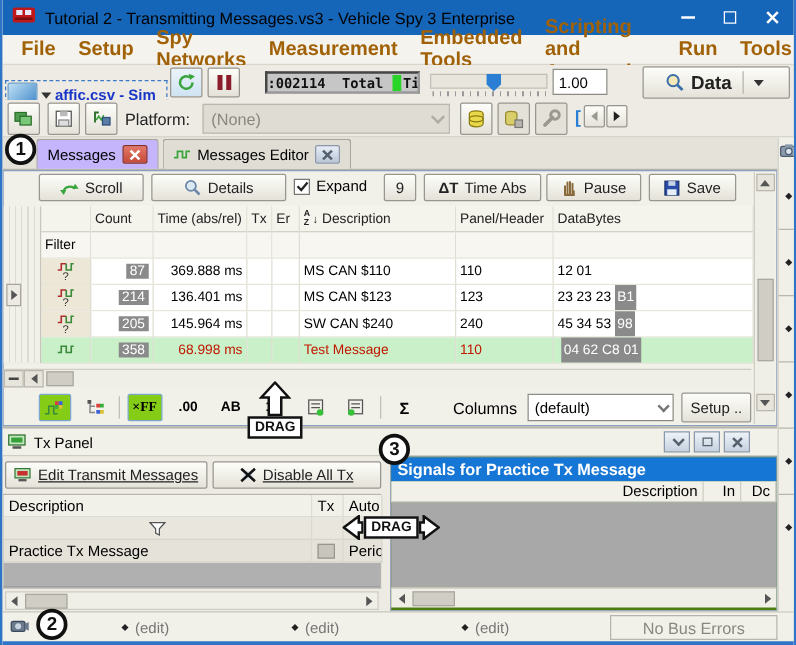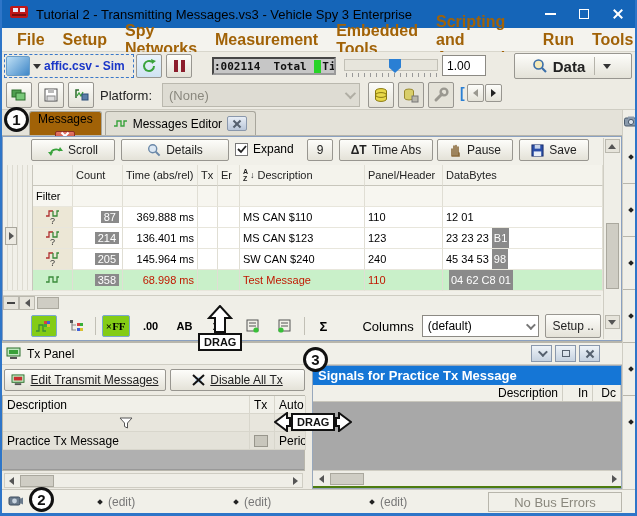--- a/index.html
+++ b/index.html
@@ -26,21 +26,21 @@
   .menubar { position:absolute; top:28px; left:0; width:100%; height:24px; background:#f4f3ee;
              border-bottom:1px solid #d8d6cc; display:flex; align-items:center; padding-left:6px; }
   .menu-item { font-size:16px; padding:3px 9px; color:#a16207; cursor:default;font-weight:bold; }
 
   
   .toolbar1 { position:absolute; top:52px; left:0; width:100%; height:28px; background:#edebe3; }
   .toolbar2 { position:absolute; top:80px; left:0; width:100%; height:30px; background:#edebe3;
               border-bottom:1px solid #cfcdc3; }
   .b3d { background:linear-gradient(#fdfdfa,#e4e2d8); border:1px solid #989690; border-radius:2px;
          display:flex; align-items:center; justify-content:center; font-size:12px; color:#222; }
-  .combo-wrap { position:absolute; left:2px; top:2px; width:130px; height:24px;
+  .combo-wrap { position:absolute; left:2px; top:12px; width:130px; height:24px;
                 border:1px dashed #3a78c8; display:flex; align-items:center; padding:1px; }
   .file-btn { width:24px; height:20px; background:linear-gradient(135deg,#bfe0f5,#3f87c8);
               border:1px solid #6a9ec9; border-radius:2px; }
   .dd-arrow { width:0; height:0; border-left:4px solid transparent; border-right:4px solid transparent;
               border-top:5px solid #333; margin:0 3px; }
   .file-label { font-size:12px; font-weight:bold; color:#1a36c8; white-space:nowrap; overflow:hidden; width:86px; }
   .tb-btn { position:absolute; width:26px; height:24px; }
   .lcd { position:absolute; left:210px; top:5px; width:124px; height:18px; background:#c6c6c6;
          border:2px inset #9a9a9a; display:flex; align-items:center; overflow:hidden;
          font-family:"DejaVu Sans Mono", monospace; font-size:11px; font-weight:bold; color:#111; }
@@ -67,21 +67,21 @@
   .nav-btn { width:17px; height:18px; }
   .tri-l { width:0;height:0;border-top:4px solid transparent;border-bottom:4px solid transparent;border-right:5px solid #9a9890;}
   .tri-r { width:0;height:0;border-top:4px solid transparent;border-bottom:4px solid transparent;border-left:5px solid #222;}
   .bracket { font-size:14px; color:#2a7fd4; font-weight:bold; margin-right:1px; }
 
   
   .tabbar { position:absolute; top:110px; left:0; width:100%; height:26px; background:#e4e2d9;
             border-bottom:1px solid #b8b6ac; display:flex; align-items:flex-end; padding-left:27px; }
   .tab { display:flex; align-items:center; gap:5px; height:24px; padding:0 8px; font-size:12px;
          border:1px solid #a8a69c; border-bottom:none; border-radius:3px 3px 0 0; }
-  .tab.active { background:#a16207;flex-direction:column; }
+  .tab.active { background:#c4b5fd; }
   .tab.inactive { background:#e0ded4; margin-left:3px; }
   .tab-close { width:20px; height:15px; border-radius:2px; display:flex; align-items:center;
                justify-content:center; font-size:10px; }
   .tab-close.red { background:linear-gradient(#e4796a,#c64a38); border:1px solid #8a2f22; }
   .tab-close.gray { background:linear-gradient(#e8eef6,#b9c6d8); border:1px solid #8a98ac; }
   .xg { position:relative; width:8px; height:8px; }
   .xg::before,.xg::after { content:""; position:absolute; left:3px; top:-1px; width:2px; height:10px; }
   .xg::before { transform:rotate(45deg);} .xg::after { transform:rotate(-45deg);}
   .xg.white::before,.xg.white::after { background:#fff; }
   .xg.dark::before,.xg.dark::after { background:#55606e; }

